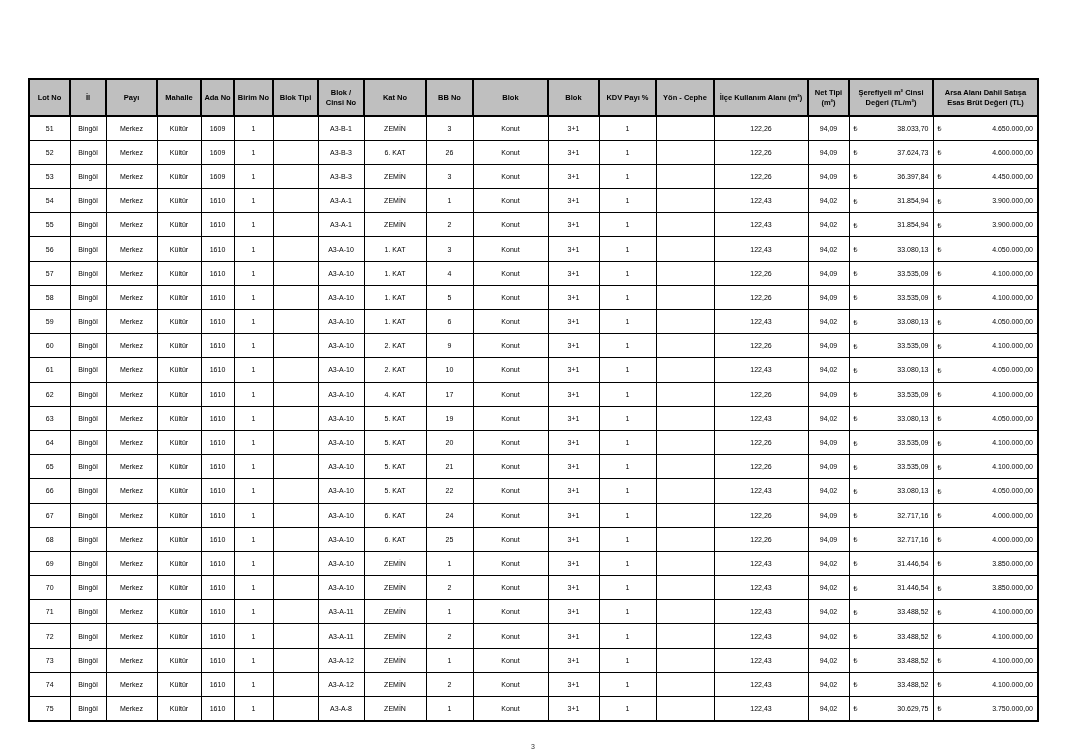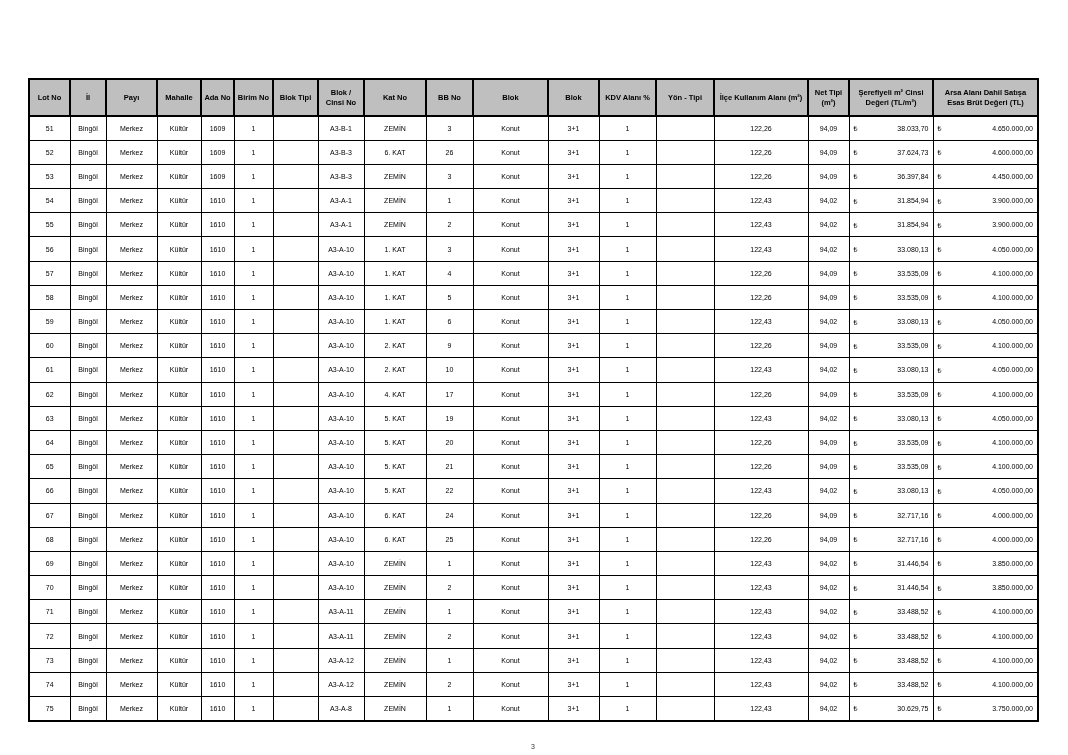--- a/index.html
+++ b/index.html
@@ -100,22 +100,22 @@
           <th>Payı</th>
           <th>Mahalle</th>
           <th>Ada No</th>
           <th>Birim No</th>
           <th>Blok Tipi</th>
           <th>Blok / Cinsi No</th>
           <th>Kat No</th>
           <th>BB No</th>
           <th>Blok</th>
           <th>Blok</th>
-          <th>KDV Alanı %</th>
-          <th>Yön - Tipi</th>
+          <th>KDV Payı %</th>
+          <th>Yön - Cephe</th>
           <th>İlçe Kullanım Alanı (m²)</th>
           <th>Net Tipi (m²)</th>
           <th>Şerefiyeli m² Cinsi Değeri (TL/m²)</th>
           <th>Arsa Alanı Dahil Satışa Esas Brüt Değeri (TL)</th>
         </tr>
     </thead>
     <tbody id="table-body">
         <tr>
           <td>51</td>
           <td>Bingöl</td>

